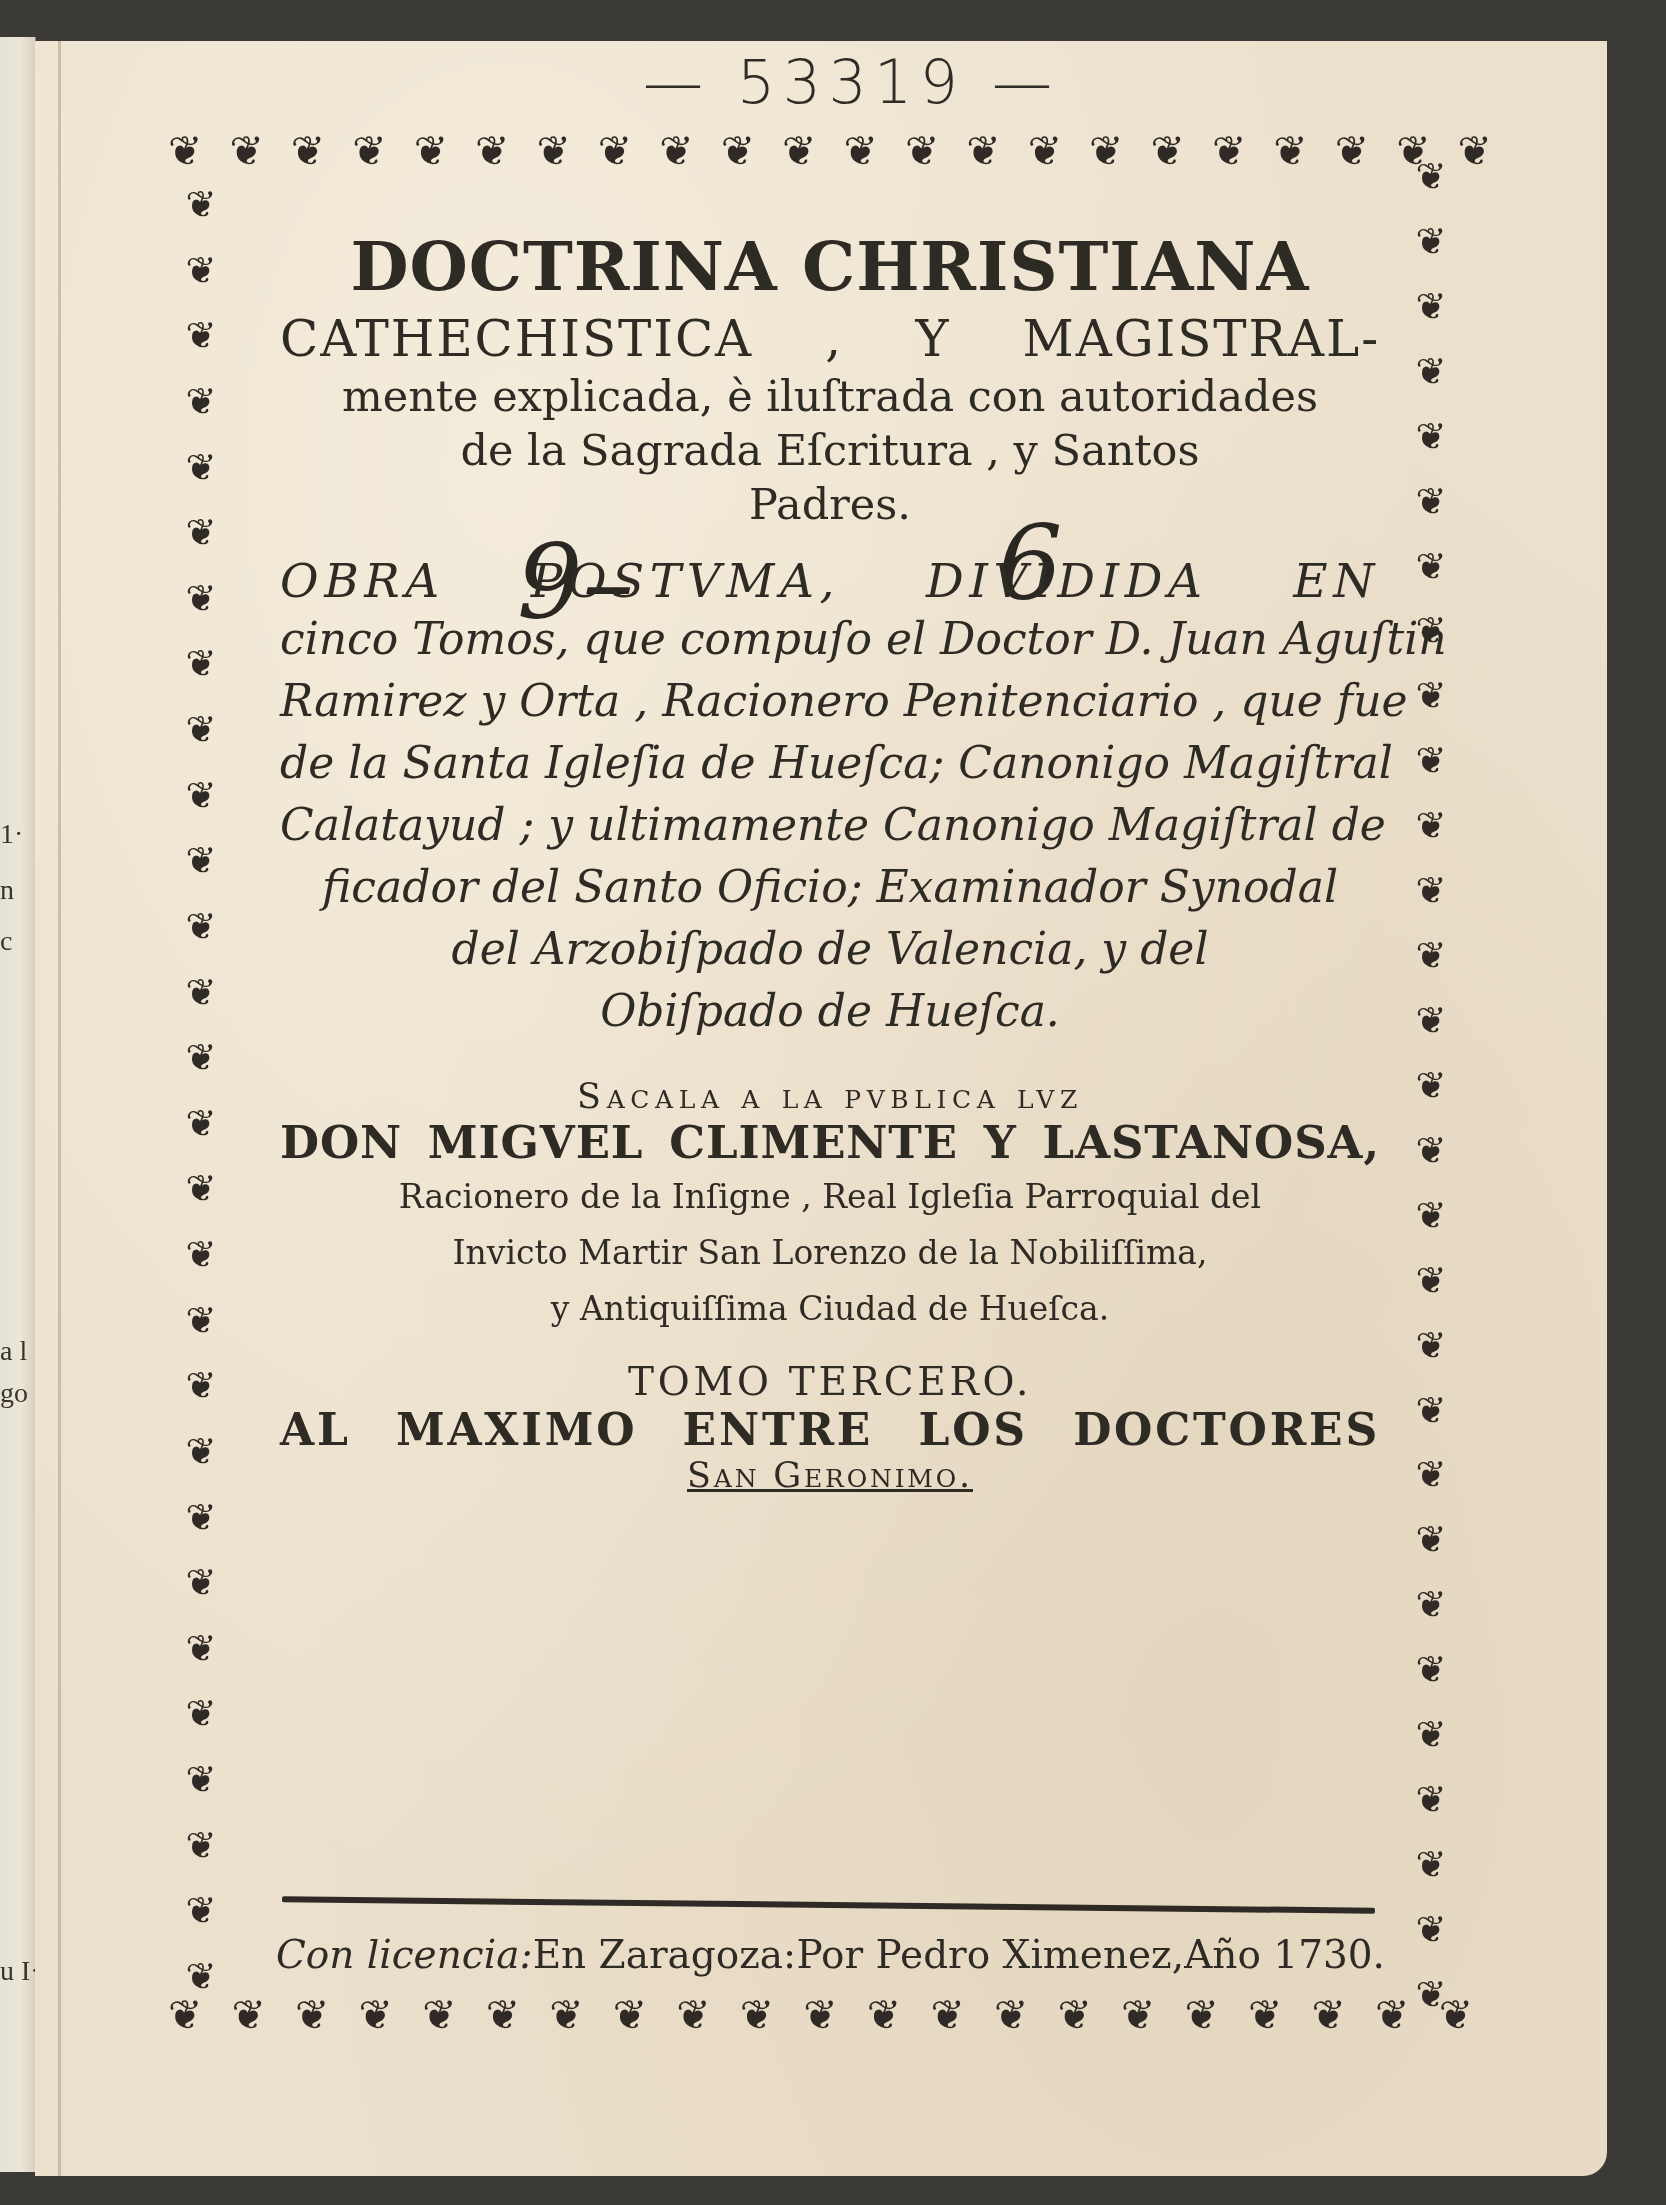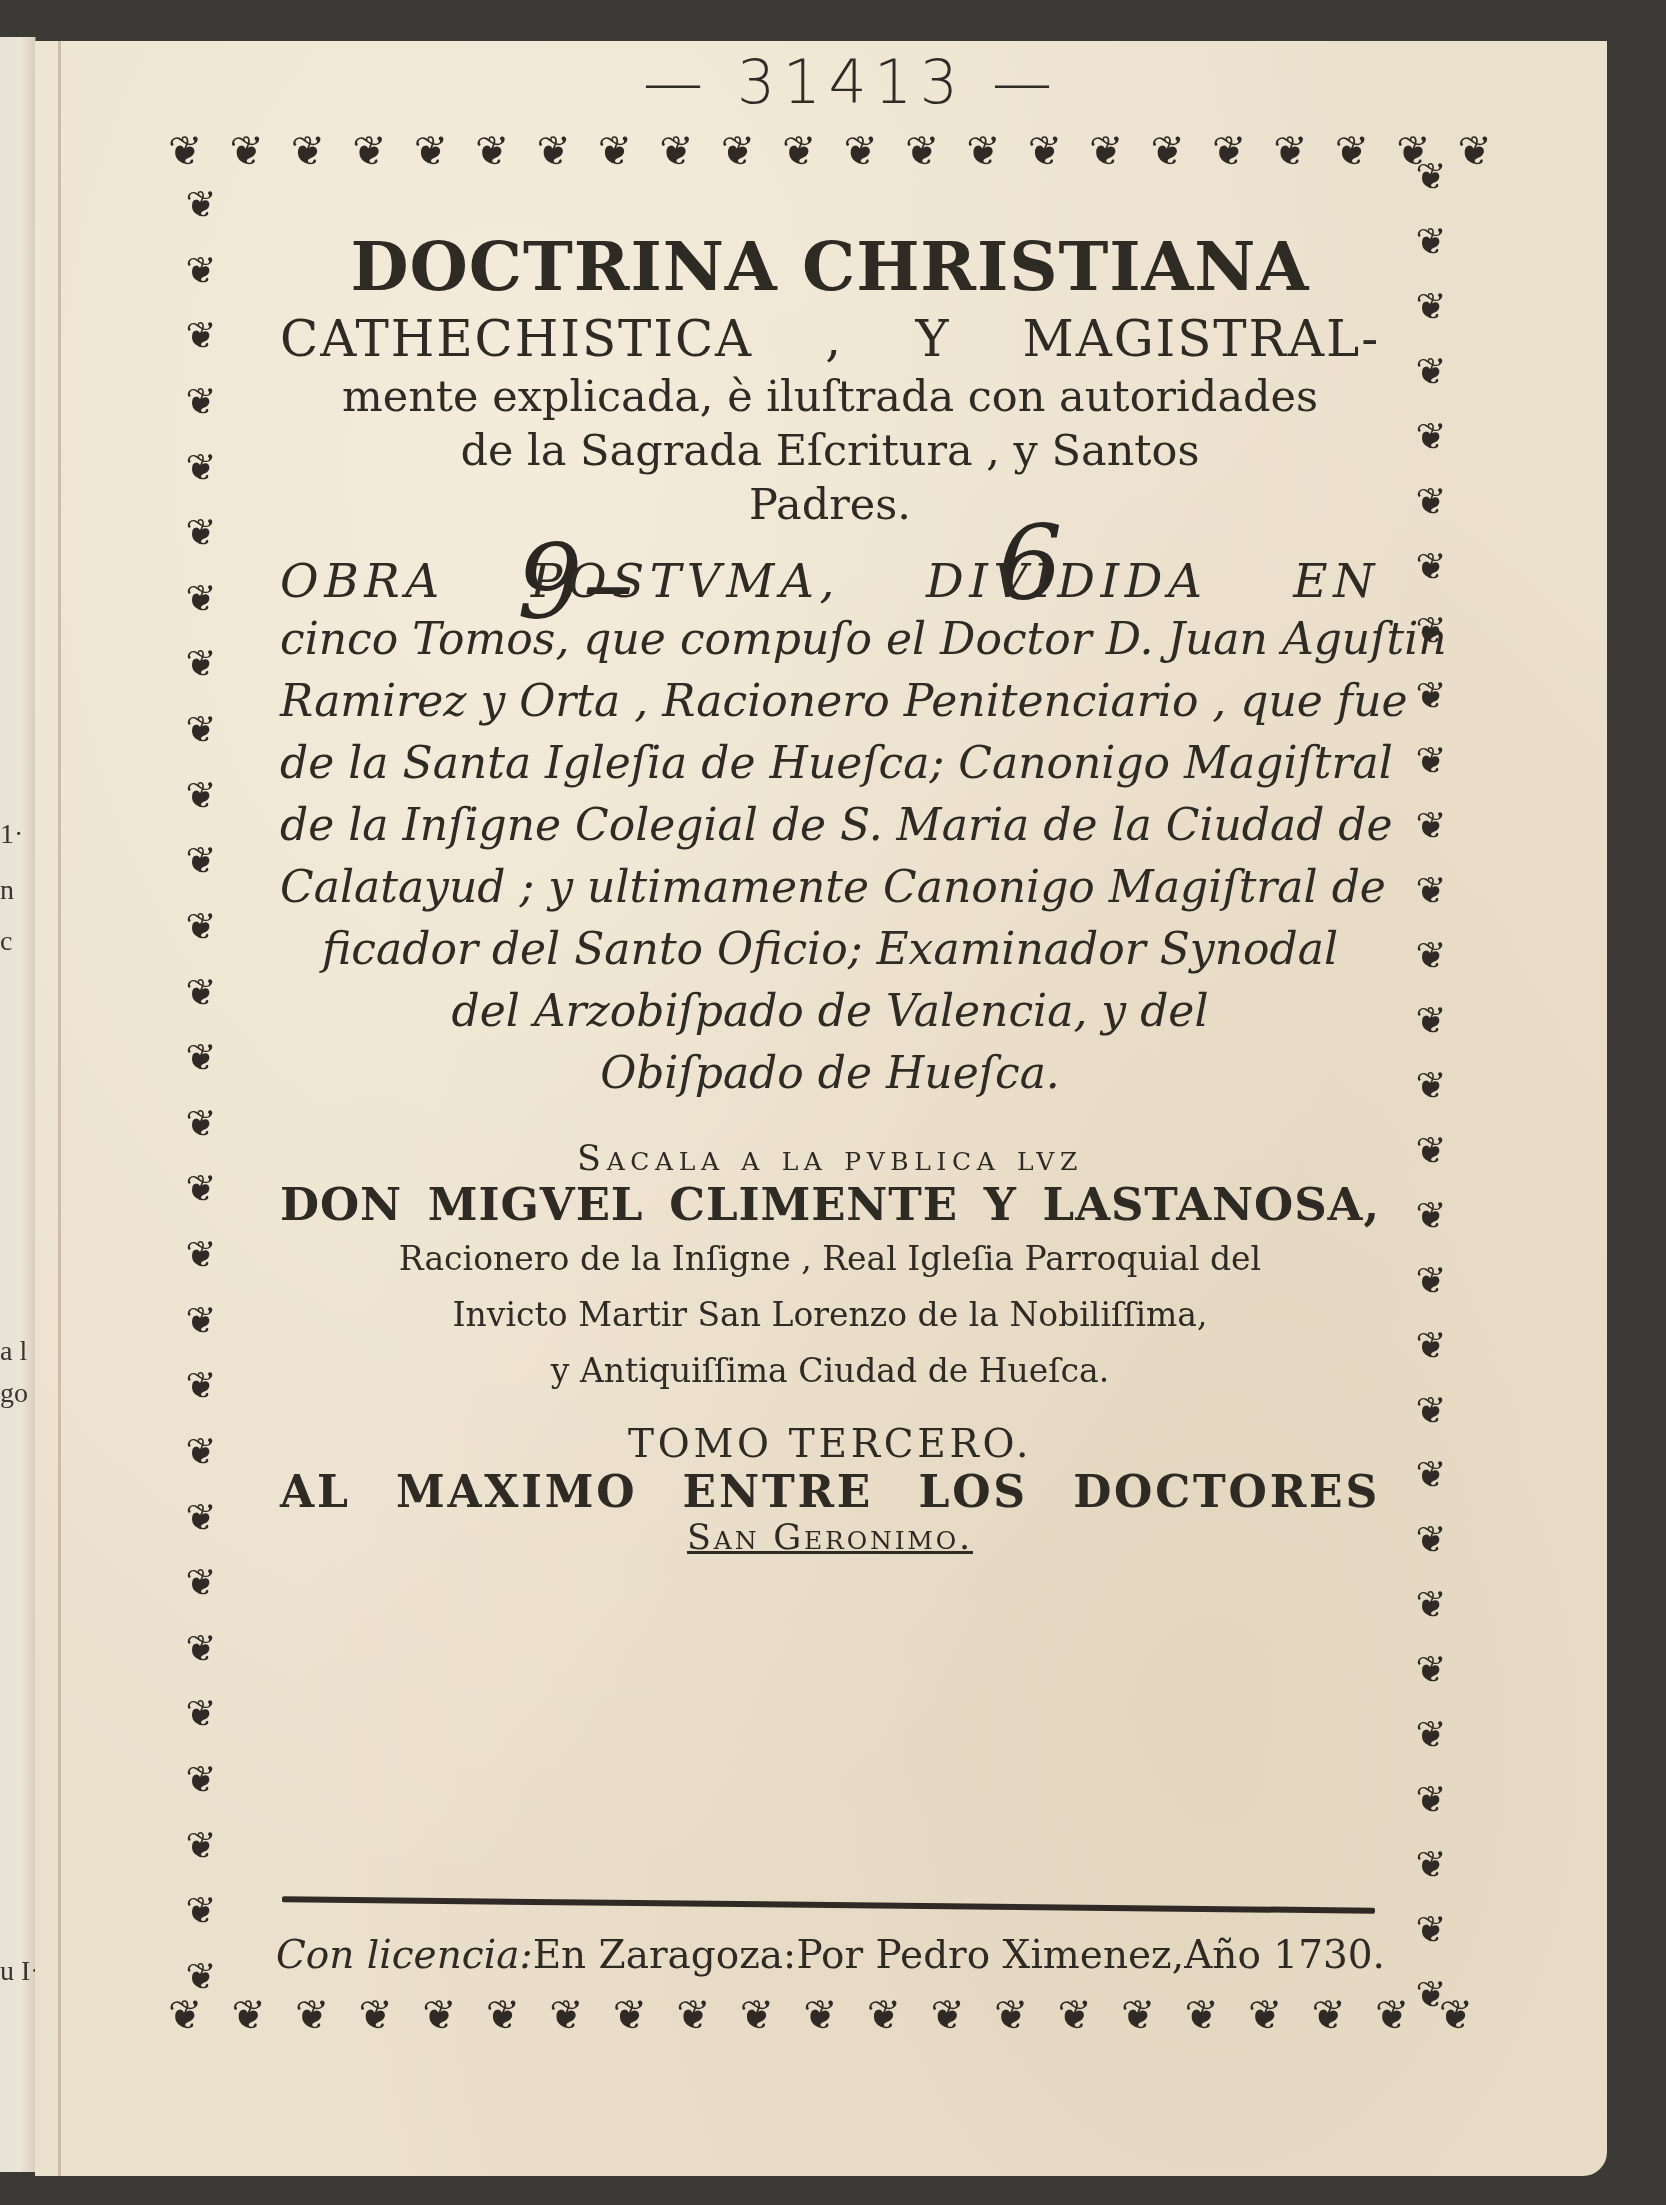--- a/index.html
+++ b/index.html
@@ -71,21 +71,21 @@
   <span class="spine-fragment" style="top:839px">n</span>
   <span class="spine-fragment" style="top:890px">c</span>
   <span class="spine-fragment" style="top:1300px">a l</span>
   <span class="spine-fragment" style="top:1342px">go</span>
   <span class="spine-fragment" style="top:1920px">u I·I</span>
 </div>
 
 <div class="page"></div>
 <div class="gutter-line"></div>
 
-<div class="page-number-mark">— 31413 —</div>
+<div class="page-number-mark">— 53319 —</div>
 
 <div class="ornament-row" id="orn-top" style="left:168px; top:131px; width:1324px;">
     <span class="orn">❦</span>
     <span class="orn">❦</span>
     <span class="orn">❦</span>
     <span class="orn">❦</span>
     <span class="orn">❦</span>
     <span class="orn">❦</span>
     <span class="orn">❦</span>
     <span class="orn">❦</span>
@@ -196,21 +196,20 @@
   <span class="line t-main">DOCTRINA CHRISTIANA</span>
   <span class="line t-sub">CATHECHISTICA , Y MAGISTRAL-</span>
   <span class="line t-roman">mente explicada, è iluſtrada con autoridades</span>
   <span class="line t-roman">de la Sagrada Eſcritura , y Santos</span>
   <span class="line t-roman">Padres.</span>
 
   <span class="line t-italic-caps">OBRA POSTVMA, DIVIDIDA EN</span>
   <span class="line t-italic just">cinco Tomos, que compuſo el Doctor D. Juan Aguſtin</span>
   <span class="line t-italic just">Ramirez y Orta , Racionero Penitenciario , que fue</span>
   <span class="line t-italic just">de la Santa Igleſia de Hueſca; Canonigo Magiſtral</span>
-  <span class="line t-italic just">de la Inſigne Colegial de S. Maria de la Ciudad de</span>
   <span class="line t-italic just">Calatayud ; y ultimamente Canonigo Magiſtral de</span>
   <span class="line t-italic">ficador del Santo Oficio; Examinador Synodal</span>
   <span class="line t-italic">del Arzobiſpado de Valencia, y del</span>
   <span class="line t-italic">Obiſpado de Hueſca.</span>
 
   <span class="line t-smallcaps">Sacala a la pvblica lvz</span>
   <span class="line t-name">DON MIGVEL CLIMENTE Y LASTANOSA,</span>
   <span class="line t-roman2">Racionero de la Inſigne , Real Igleſia Parroquial del</span>
   <span class="line t-roman2">Invicto Martir San Lorenzo de la Nobiliſſima,</span>
   <span class="line t-roman2">y Antiquiſſima Ciudad de Hueſca.</span>

